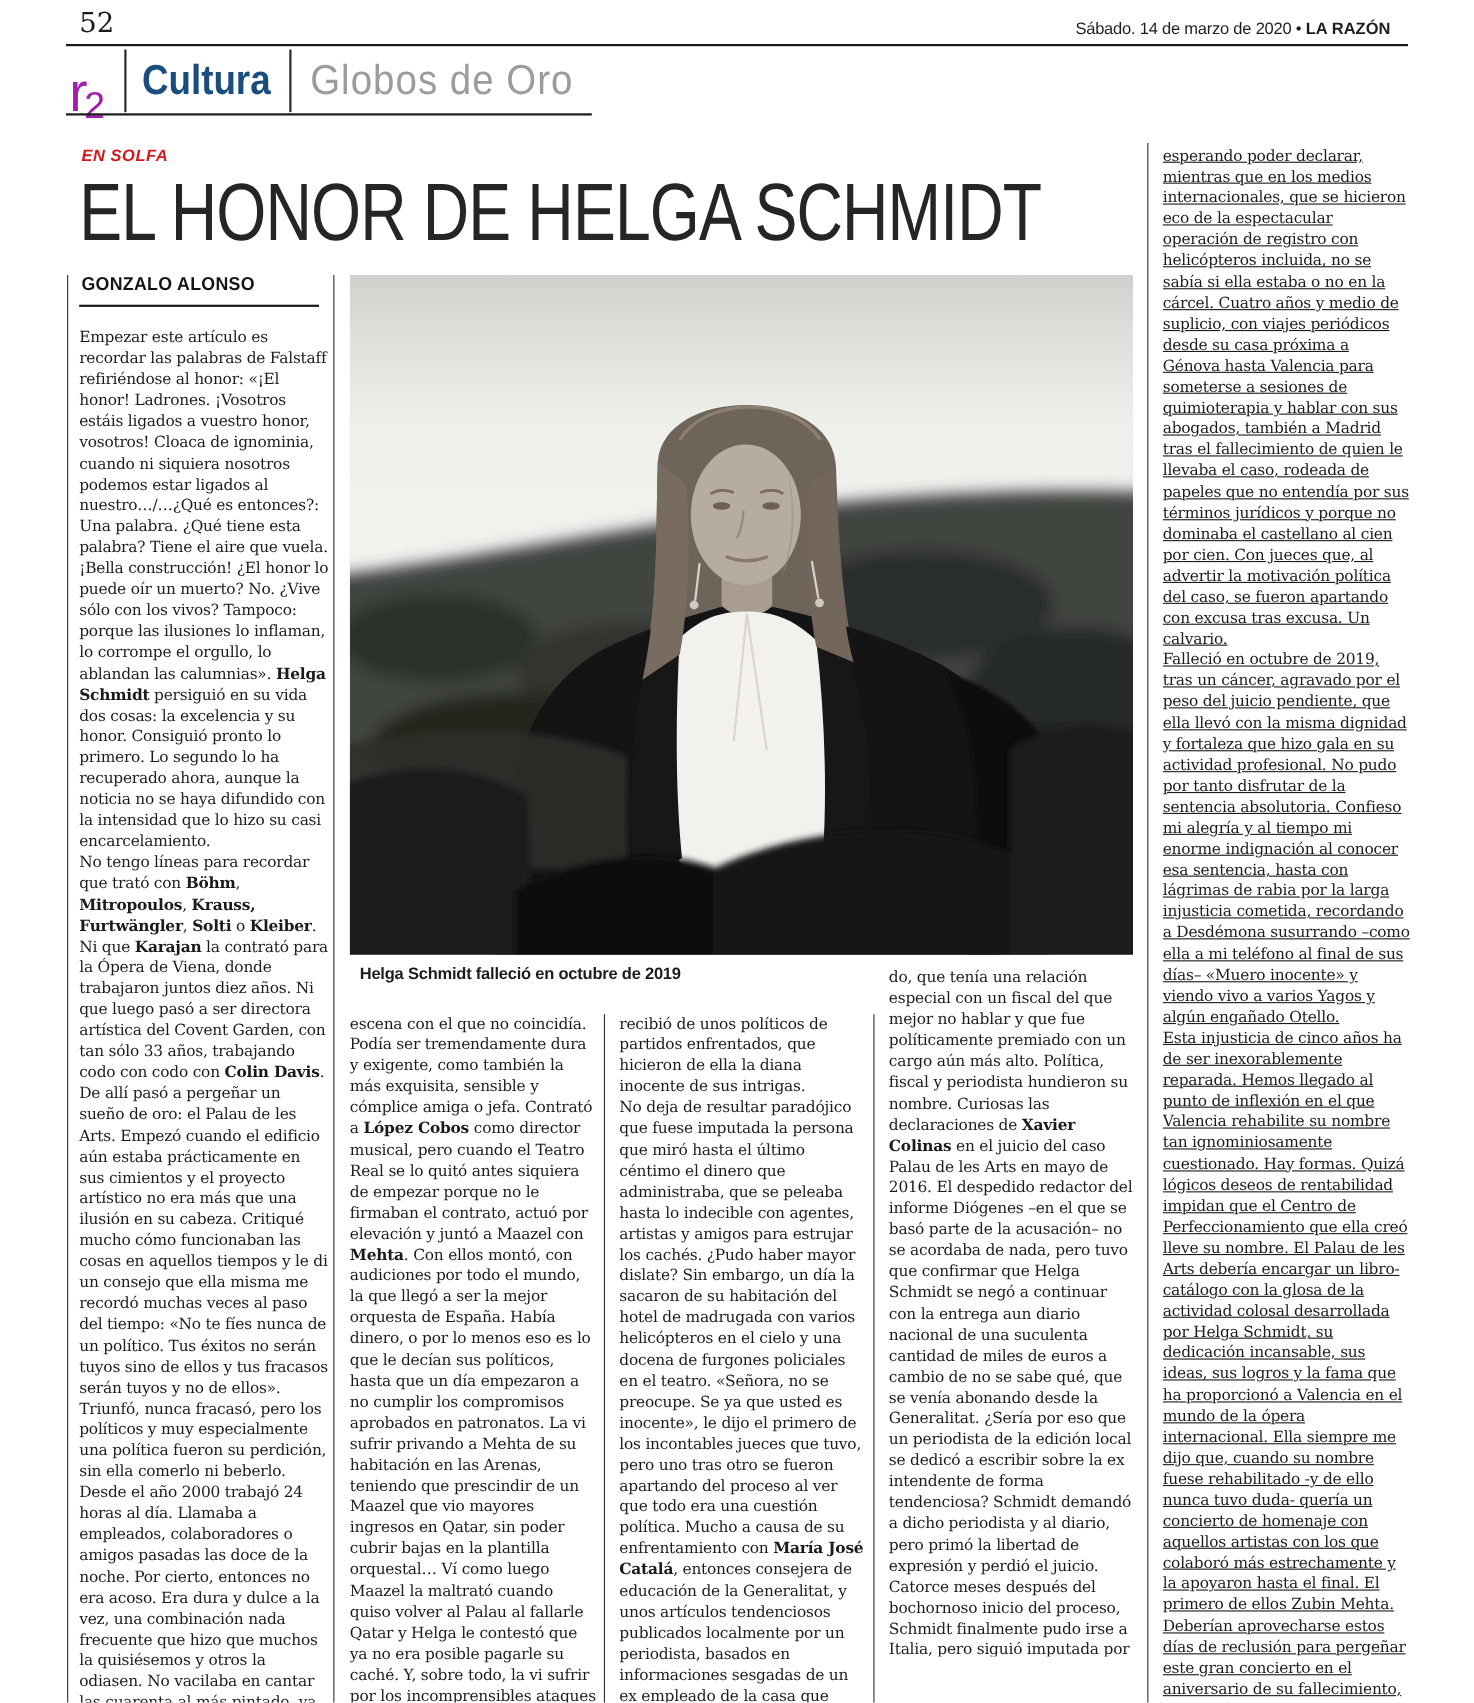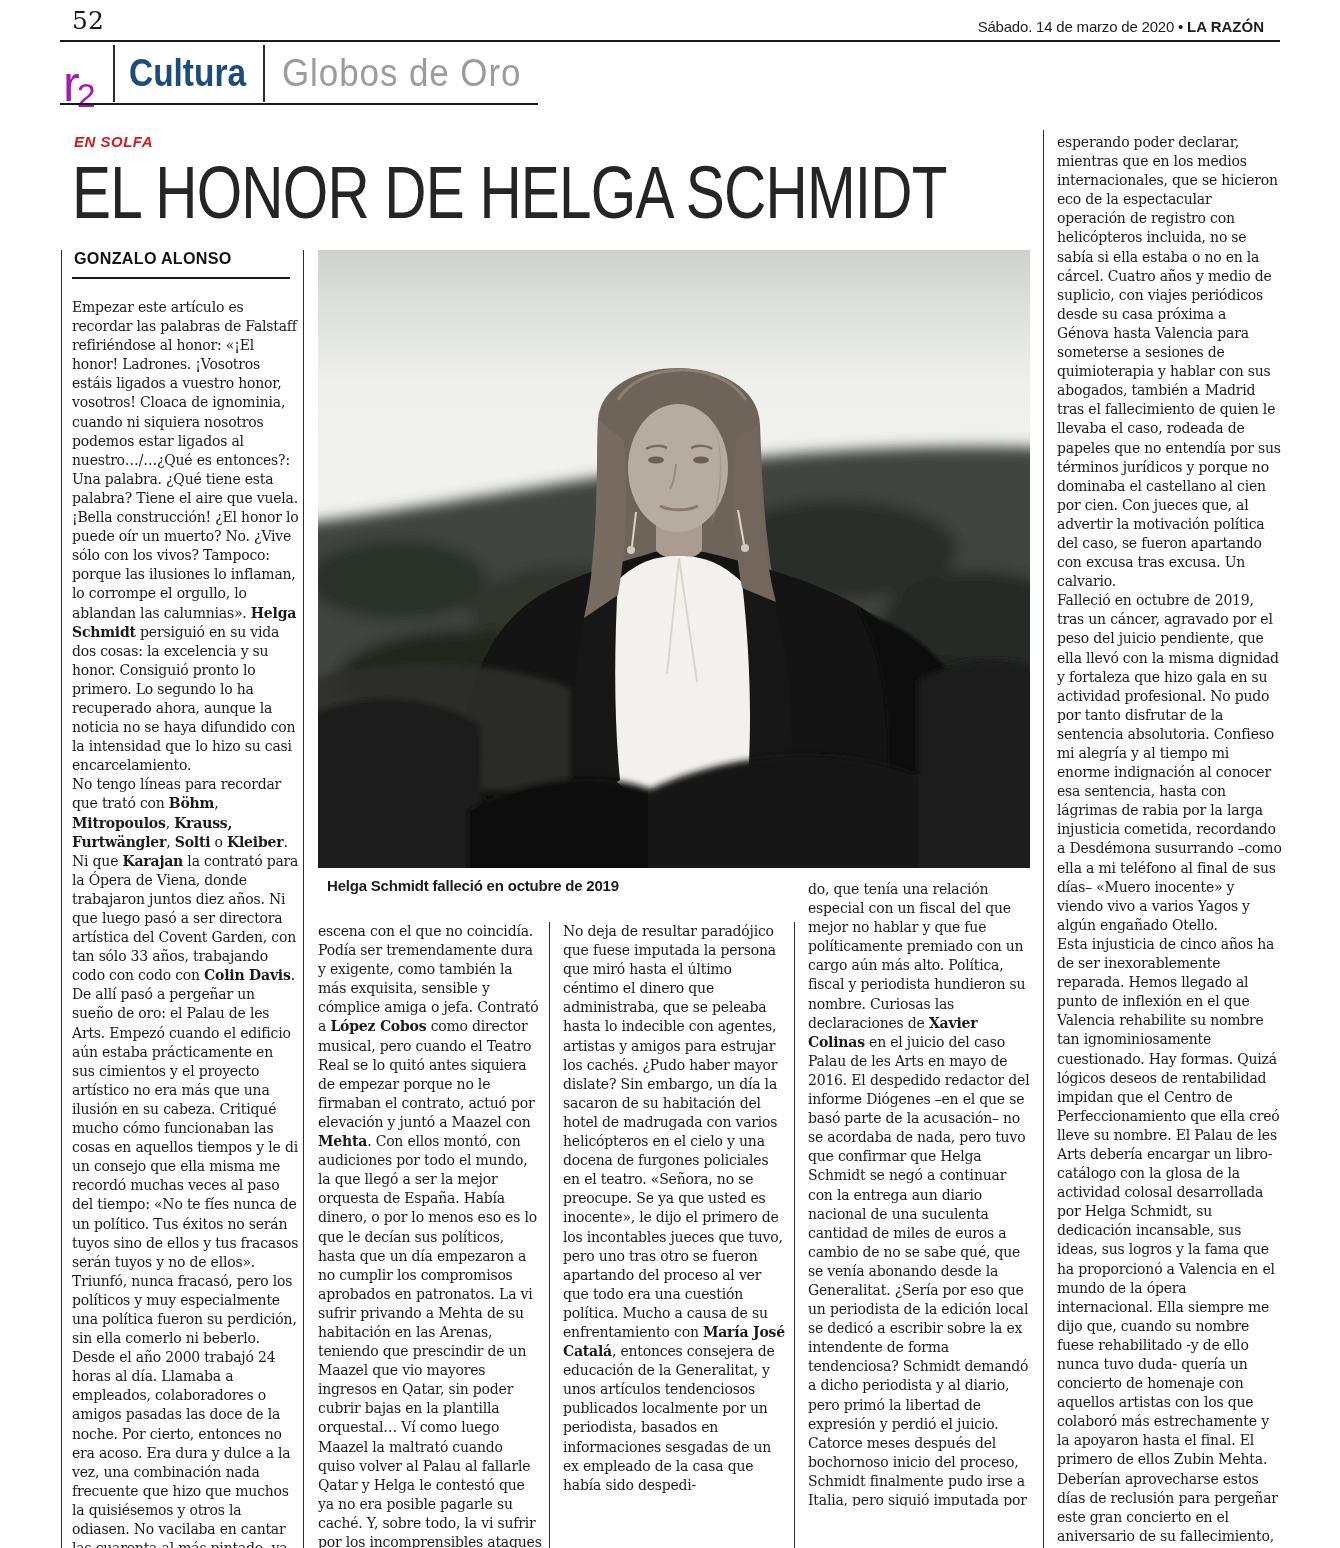--- a/index.html
+++ b/index.html
@@ -36,21 +36,21 @@
 
   
   .bodycol{position:absolute;font-family:"DejaVu Serif",serif;font-size:14px;line-height:19.1px;
            letter-spacing:-0.2px;color:#1b1b1b;overflow:hidden;text-align:left;hyphens:auto;}
   .bodycol p{margin:0;}
   .bodycol b{font-weight:bold;}
   .col1{left:72px;top:298px;width:228px;height:1261px;}
   .col2{left:318px;top:922px;width:225px;height:626px;}
   .col3{left:563px;top:922px;width:225px;height:626px;}
   .col4{left:808px;top:880px;width:225px;height:626px;}
-  .col5{left:1057px;top:133px;width:225px;height:1415px;}
+  .col5{left:1057px;top:133px;width:225px;height:1415px;text-decoration:underline;}
 
   .vdiv{position:absolute;width:1px;background:#2e2e2e;}
   .vd-left{left:61px;top:250px;height:1298px;}
   .vd-1{left:303px;top:250px;height:1298px;}
   .vd-2{left:549px;top:922px;height:626px;}
   .vd-3{left:794px;top:922px;height:626px;}
   .vd-4{left:1043px;top:130px;height:1418px;}
 
   
   .photo{position:absolute;left:318px;top:250px;width:712px;height:618px;overflow:hidden;
@@ -162,20 +162,21 @@
   <div class="caption">Helga Schmidt falleció en octubre de 2019</div>
 
   <div class="bodycol col1">
       <p>Empezar este artículo es recordar las palabras de Falstaff refiriéndose al honor: «¡El honor! Ladrones. ¡Vosotros estáis ligados a vuestro honor, vosotros! Cloaca de ignominia, cuando ni siquiera nosotros podemos estar ligados al nuestro…/…¿Qué es entonces?: Una palabra. ¿Qué tiene esta palabra? Tiene el aire que vuela. ¡Bella construcción! ¿El honor lo puede oír un muerto? No. ¿Vive sólo con los vivos? Tampoco: porque las ilusiones lo inflaman,  lo corrompe el orgullo, lo ablandan las calumnias». <b>Helga Schmidt</b> persiguió en su vida dos cosas: la excelencia y su honor. Consiguió pronto lo primero. Lo segundo lo ha recuperado ahora, aunque la noticia no se haya difundido con la intensidad que lo hizo su casi encarcelamiento.</p>
       <p>No tengo líneas para recordar que trató con <b>Böhm</b>, <b>Mitropoulos</b>, <b>Krauss, Furtwängler</b>, <b>Solti</b> o <b>Kleiber</b>. Ni que <b>Karajan</b> la contrató para la Ópera de Viena, donde trabajaron juntos diez años. Ni que luego pasó a ser directora artística del Covent Garden, con tan sólo 33 años, trabajando codo con codo con <b>Colin Davis</b>. De allí pasó a pergeñar un sueño de oro: el Palau de les Arts. Empezó cuando el edificio aún estaba prácticamente en sus cimientos y el proyecto artístico no era más que una ilusión en su cabeza. Critiqué mucho cómo funcionaban las cosas en aquellos tiempos y le di un consejo que ella misma me recordó muchas veces al paso del tiempo: «No te fíes nunca de un político. Tus éxitos no serán tuyos sino de ellos y tus fracasos serán tuyos y no de ellos». Triunfó, nunca fracasó, pero los políticos y muy especialmente una política fueron su perdición, sin ella comerlo ni beberlo. Desde el año 2000 trabajó 24 horas al día. Llamaba a empleados, colaboradores o amigos pasadas las doce de la noche. Por cierto, entonces no era acoso. Era dura y dulce a la vez, una combinación nada frecuente que hizo que muchos la quisiésemos y otros la odiasen. No vacilaba en cantar las cuarenta al más pintado, ya fuese ,  o algún director de</p>
     </div>
   <div class="bodycol col2">
       <p>escena con el que no coincidía. Podía ser tremendamente dura y exigente, como también la más exquisita, sensible y cómplice amiga o jefa. Contrató a <b>López Cobos</b> como director musical, pero cuando el Teatro Real se lo quitó antes siquiera de empezar porque no le firmaban el contrato, actuó por elevación y juntó a Maazel con <b>Mehta</b>. Con ellos montó, con audiciones por todo el mundo, la que llegó a ser la mejor orquesta de España. Había dinero, o por lo menos eso es lo que le decían sus políticos, hasta que un día empezaron a no cumplir los compromisos aprobados en patronatos. La vi sufrir privando a Mehta de su habitación en las Arenas, teniendo que prescindir de un Maazel que vio mayores ingresos en Qatar, sin poder cubrir bajas en la plantilla orquestal… Ví como luego Maazel la maltrató cuando quiso volver al Palau al fallarle Qatar y Helga le contestó que ya no era posible pagarle su caché. Y, sobre todo, la vi sufrir por los incomprensibles ataques que</p>
     </div>
   <div class="bodycol col3">
+      <p>recibió de unos políticos de partidos enfrentados, que hicieron de ella la diana inocente de sus intrigas.</p>
       <p>No deja de resultar paradójico que fuese imputada la persona que miró hasta el último céntimo el dinero que administraba, que se peleaba hasta lo indecible con agentes, artistas y amigos para estrujar los cachés. ¿Pudo haber mayor dislate? Sin embargo, un día la sacaron de su habitación del hotel de madrugada con varios helicópteros en el cielo y una docena de furgones policiales en el teatro. «Señora, no se preocupe. Se ya que usted es inocente», le dijo el primero de los incontables jueces que tuvo, pero uno tras otro se fueron apartando del proceso al ver que todo era una cuestión política. Mucho a causa de su enfrentamiento con <b>María José Catalá</b>, entonces consejera de educación de la Generalitat, y unos artículos tendenciosos publicados localmente por un periodista, basados en informaciones sesgadas de un ex empleado de la casa que había sido despedi-</p>
     </div>
   <div class="bodycol col4">
       <p>do, que tenía una relación especial con un fiscal del que mejor no hablar y que fue políticamente premiado con un cargo aún más alto. Política, fiscal y periodista hundieron su nombre. Curiosas las declaraciones de <b>Xavier Colinas</b> en el juicio del caso Palau de les Arts en mayo de 2016. El despedido redactor del informe Diógenes –en el que se basó parte de la acusación– no se acordaba de nada, pero tuvo que confirmar que Helga Schmidt se negó a continuar con la entrega aun diario nacional de una suculenta cantidad de miles de euros a cambio de no se sabe qué, que se venía abonando desde la Generalitat. ¿Sería por eso que un periodista de la edición local se dedicó a escribir sobre la ex intendente de forma tendenciosa? Schmidt demandó a dicho periodista y al diario, pero primó la libertad de expresión y perdió el juicio.</p>
       <p>Catorce meses después del bochornoso inicio del proceso, Schmidt finalmente pudo irse a Italia, pero siguió imputada por lo penal, sin pasaporte y</p>
     </div>
   <div class="bodycol col5">
       <p>esperando poder declarar, mientras que en los medios internacionales, que se hicieron eco de la espectacular operación de registro con helicópteros incluida, no se sabía si ella estaba o no en la cárcel. Cuatro años y medio de suplicio, con viajes periódicos desde su casa próxima a Génova hasta Valencia para someterse a sesiones de quimioterapia y hablar con sus abogados, también a Madrid tras el fallecimiento de quien le llevaba el caso, rodeada de papeles que no entendía por sus términos jurídicos y porque no dominaba el castellano al cien por cien. Con jueces que, al advertir la motivación política del caso, se fueron apartando con excusa tras excusa. Un calvario.</p>
       <p>Falleció en octubre de 2019, tras un cáncer, agravado por el peso del juicio pendiente, que ella llevó con la misma dignidad y fortaleza que hizo gala en su actividad profesional. No pudo por tanto disfrutar de la sentencia absolutoria. Confieso mi alegría y al tiempo mi enorme indignación al conocer esa sentencia, hasta con lágrimas de rabia por la larga injusticia cometida, recordando a Desdémona susurrando –como ella a mi teléfono al final de sus días– «Muero inocente» y viendo vivo a varios Yagos y algún engañado Otello.</p>
       <p>Esta injusticia de cinco años ha de ser inexorablemente reparada. Hemos llegado al punto de inflexión en el que Valencia rehabilite su nombre tan ignominiosamente cuestionado. Hay formas. Quizá lógicos deseos de rentabilidad impidan que el Centro de Perfeccionamiento que ella creó lleve su nombre. El Palau de les Arts debería encargar un libro-catálogo con la glosa de la actividad colosal desarrollada por Helga Schmidt, su dedicación incansable, sus ideas, sus logros y la fama que ha proporcionó a Valencia en el mundo de la ópera internacional. Ella siempre me dijo que, cuando su nombre fuese rehabilitado -y de ello nunca tuvo duda- quería un concierto de homenaje con aquellos artistas con los que colaboró más estrechamente y la apoyaron hasta el final. El primero de ellos Zubin Mehta. Deberían aprovecharse estos días de reclusión para pergeñar este gran concierto en el aniversario de su fallecimiento, en el próximo mes de octubre.</p>

